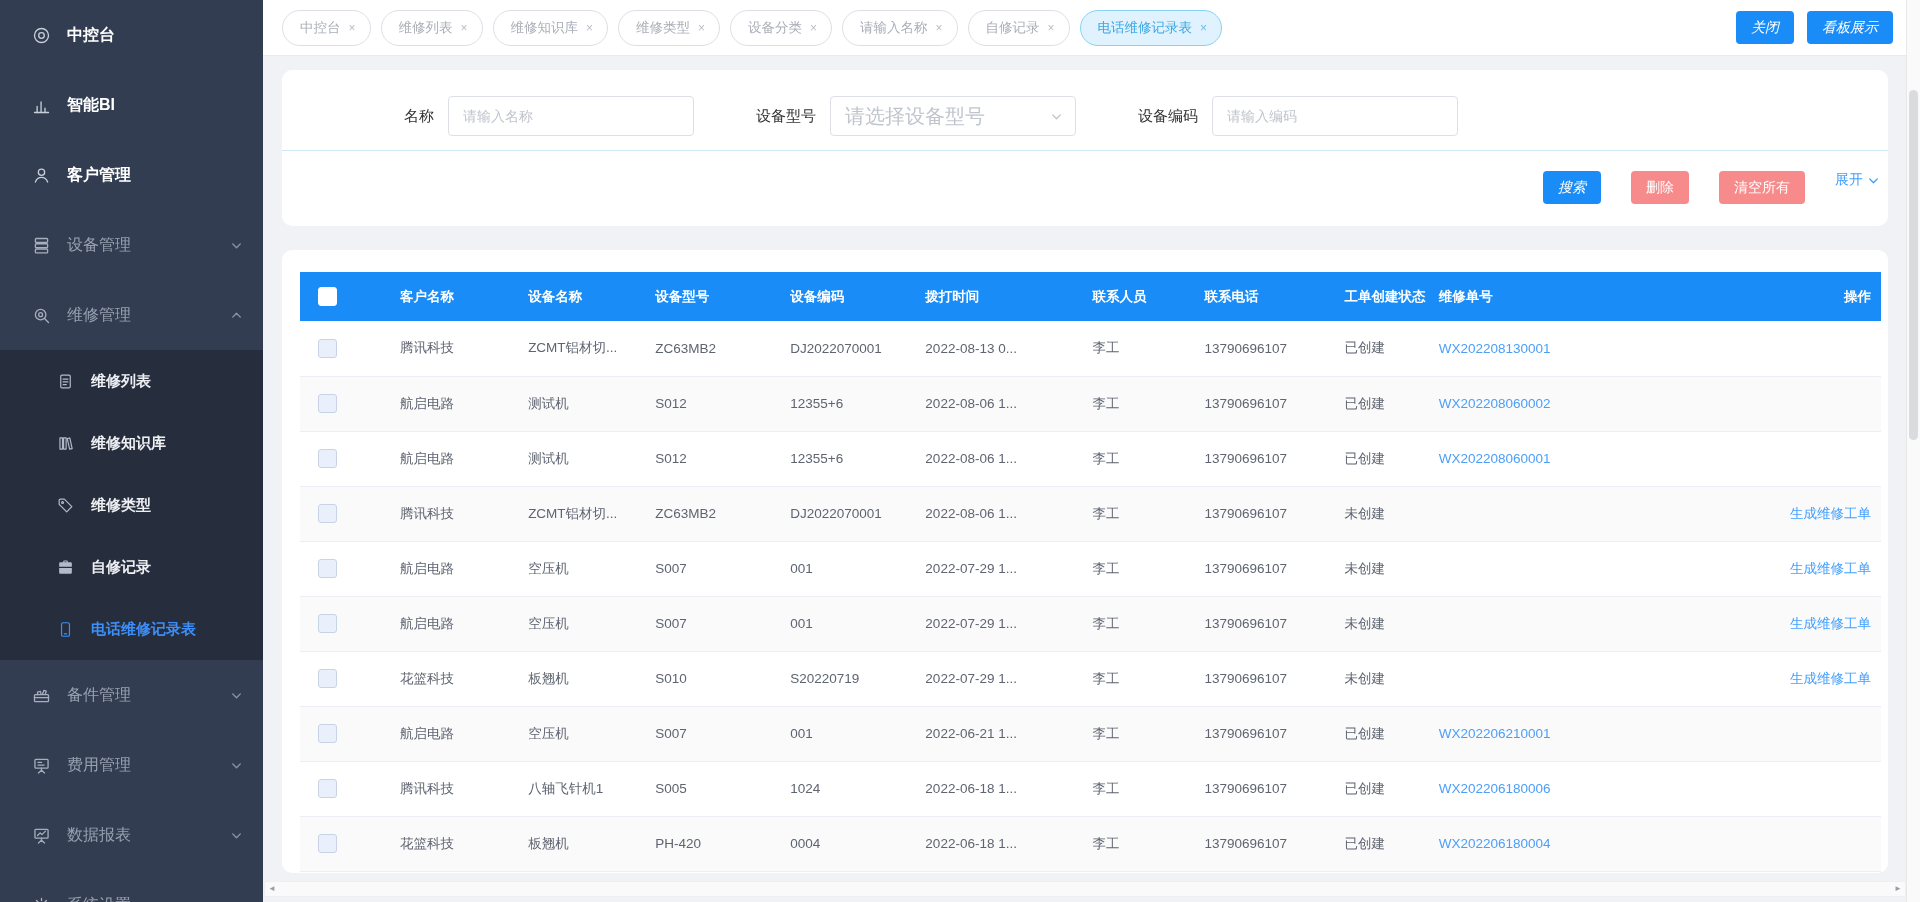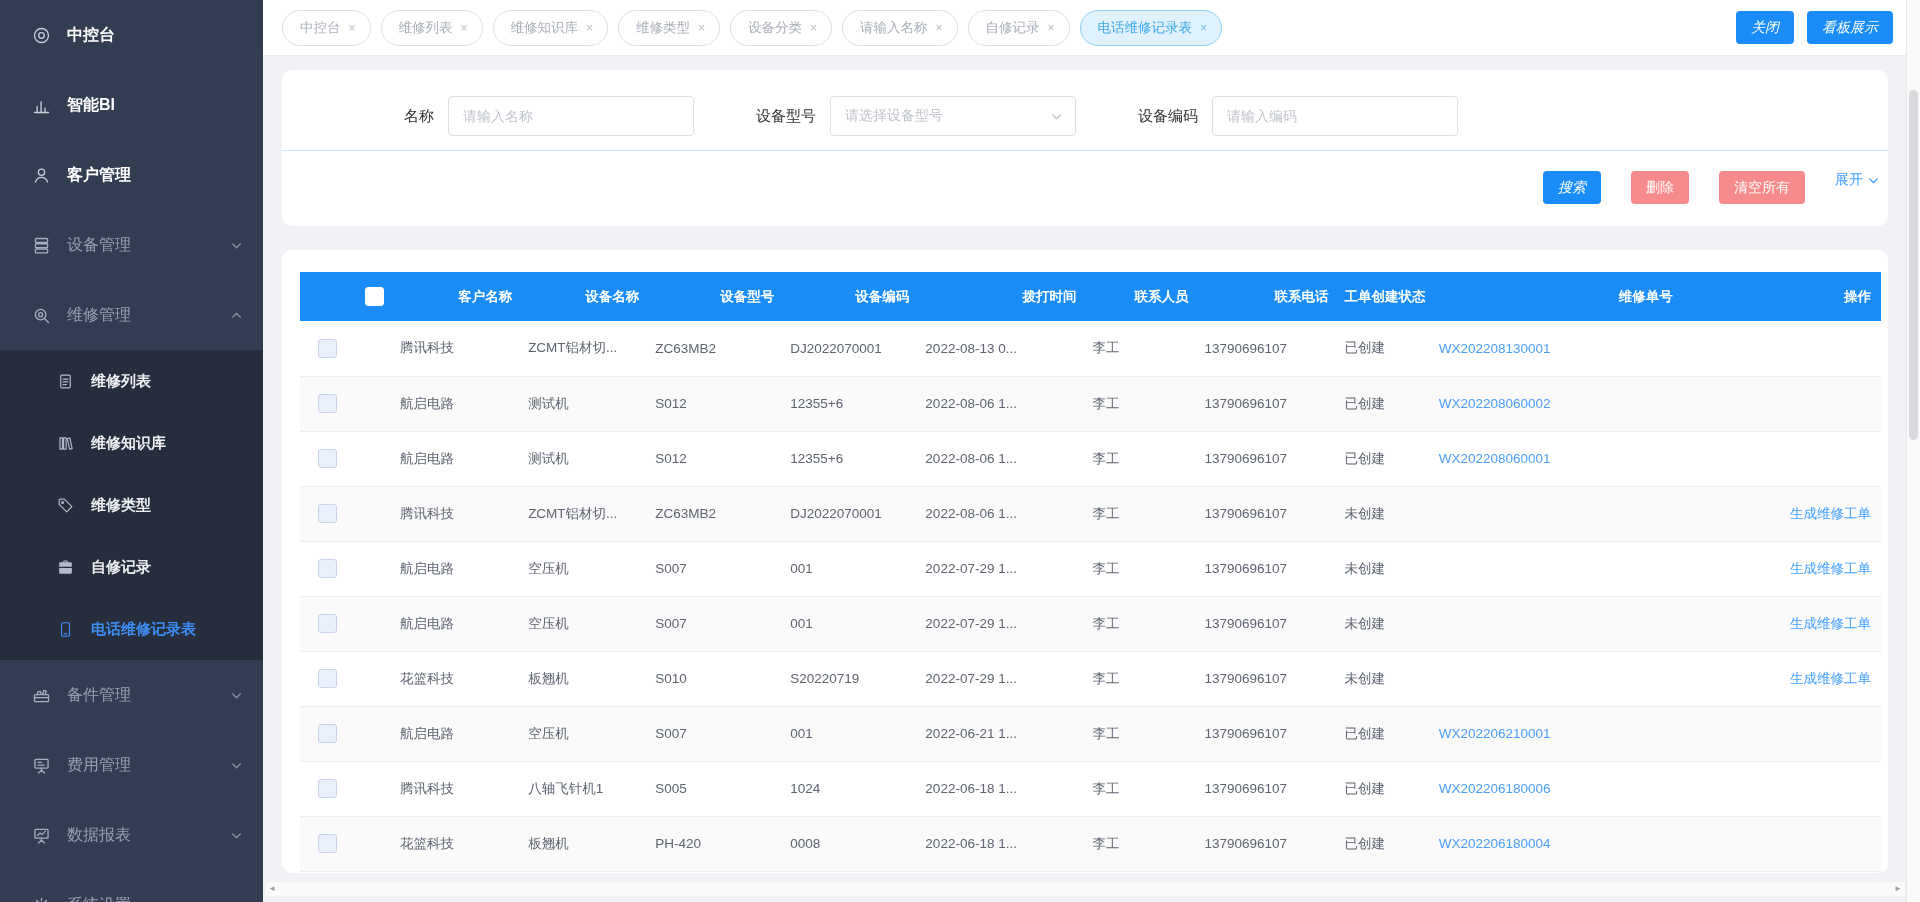--- a/index.html
+++ b/index.html
@@ -50,33 +50,33 @@
   .card { background:#FFFFFF; border-radius:10px; }
   .card-search { margin-bottom:24px; }
   .form-row { display:flex; align-items:center; padding:26px 24px 0 122px; }
   .form-item { display:flex; align-items:center; margin-right:62px; }
   .form-label { font-size:15px; color:#303133; margin-right:14px; white-space:nowrap; }
   .text-input { width:246px; height:40px; border:1px solid #DCDFE6; border-radius:4px;
                 padding:0 14px; font-size:14px; color:#606266; font-family:inherit; outline:none; }
   .text-input::placeholder { color:#C0C4CC; }
   .select { width:246px; height:40px; border:1px solid #DCDFE6; border-radius:4px;
             display:flex; align-items:center; padding:0 12px 0 14px; cursor:pointer; background:#fff; }
-  .select-placeholder { font-size:14px; color:#C0C4CC; flex:1; white-space:nowrap; }
+  .select-placeholder { font-size:20px; color:#C0C4CC; flex:1; white-space:nowrap; }
   .select-arrow { color:#C0C4CC; display:flex; }
   .divider { margin-top:14px; border-top:1px solid #CFE9F7; }
   .actions-row { display:flex; justify-content:flex-end; align-items:flex-start;
                  gap:30px; padding:20px 8px 22px; }
   .expand-link { display:flex; align-items:center; gap:4px; color:#409EFF;
                  font-size:14px; cursor:pointer; white-space:nowrap; }
 
   
   .card-table { height:623px; padding:22px 7px 0 18px; overflow:hidden; }
   table { width:100%; border-collapse:collapse; table-layout:fixed; }
   thead th { background:#1A8CF8; height:49px; color:#FFFFFF; font-size:13.5px; font-weight:700;
-             text-align:right; padding:0 8px; white-space:nowrap; overflow:hidden; }
+             text-align:left; padding:0 8px; white-space:nowrap; overflow:hidden; }
   thead th.th-action { text-align:right; padding-right:10px; }
   tbody td { height:55px; border-bottom:1px solid #EBEEF5; font-size:13.5px; color:#5E6470;
              padding:0 8px; white-space:nowrap; overflow:hidden; text-overflow:ellipsis; }
   tbody tr:nth-child(even) { background:#FAFAFA; }
   .td-cb, .th-cb { padding-left:18px !important; }
   .cb { width:19px; height:19px; border-radius:3px; display:inline-block; vertical-align:middle;
         border:1px solid #C9D3E6; background:#EAF0FB; cursor:pointer; }
   .cb-header { background:#FFFFFF; border-color:#FFFFFF; }
   .order-link { color:#4C9EF8; cursor:pointer; text-decoration:none; }
   .td-action { text-align:right; padding-right:10px !important; }
@@ -527,21 +527,21 @@
               <td>已创建</td>
               <td><a class="order-link">WX202206180006</a></td>
               <td class="td-action"><a class="action-link"></a></td>
             </tr>
 
             <tr>
               <td class="td-cb"><span class="cb"></span></td>
               <td>花篮科技</td>
               <td>板翘机</td>
               <td>PH-420</td>
-              <td>0008</td>
+              <td>0004</td>
               <td>2022-06-18 1...</td>
               <td>李工</td>
               <td>13790696107</td>
               <td>已创建</td>
               <td><a class="order-link">WX202206180004</a></td>
               <td class="td-action"><a class="action-link"></a></td>
             </tr>
 
         </tbody>
       </table>

